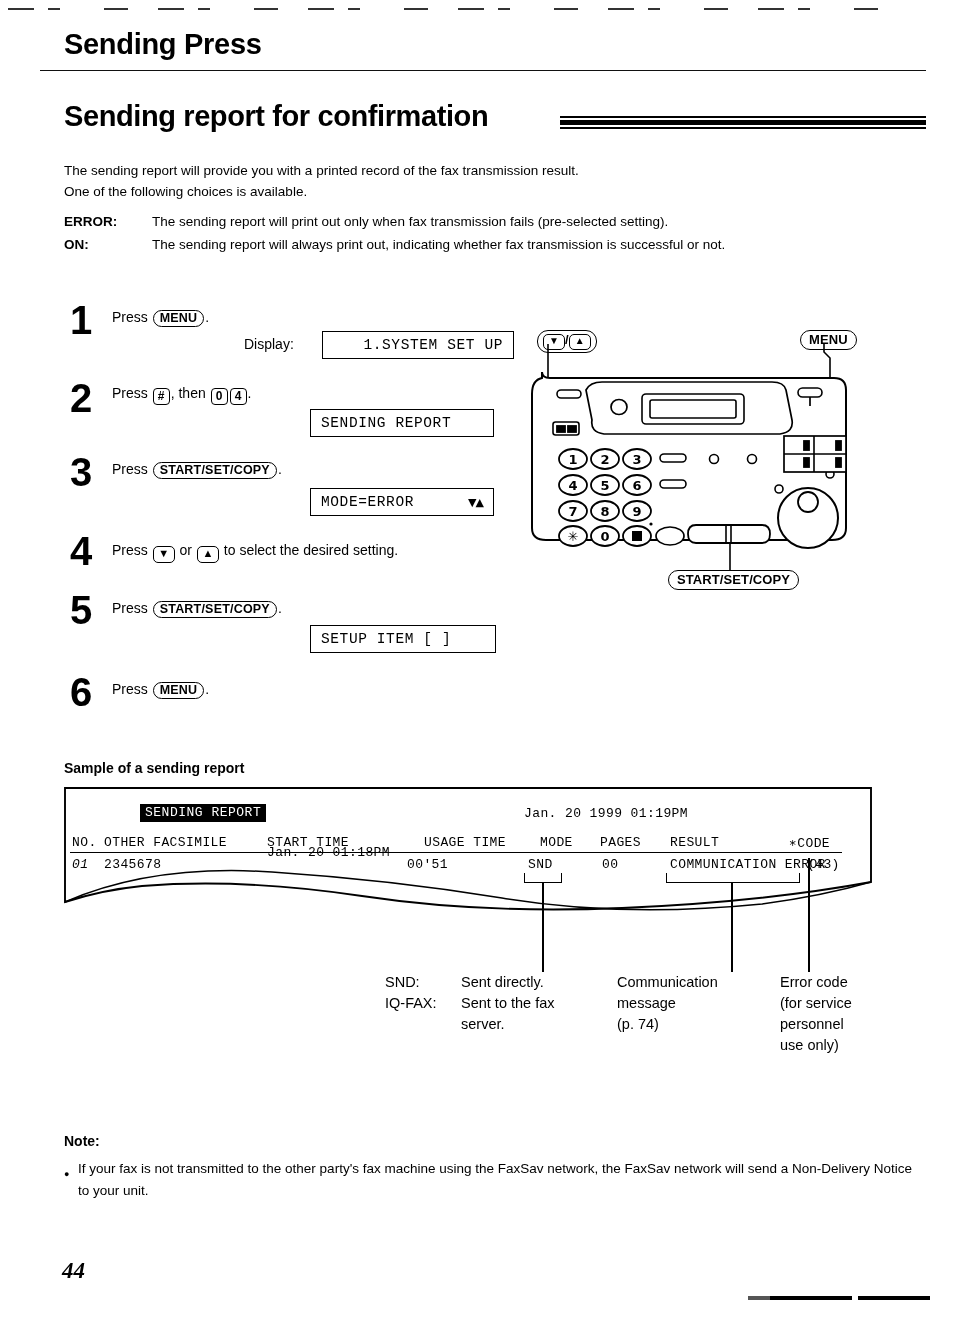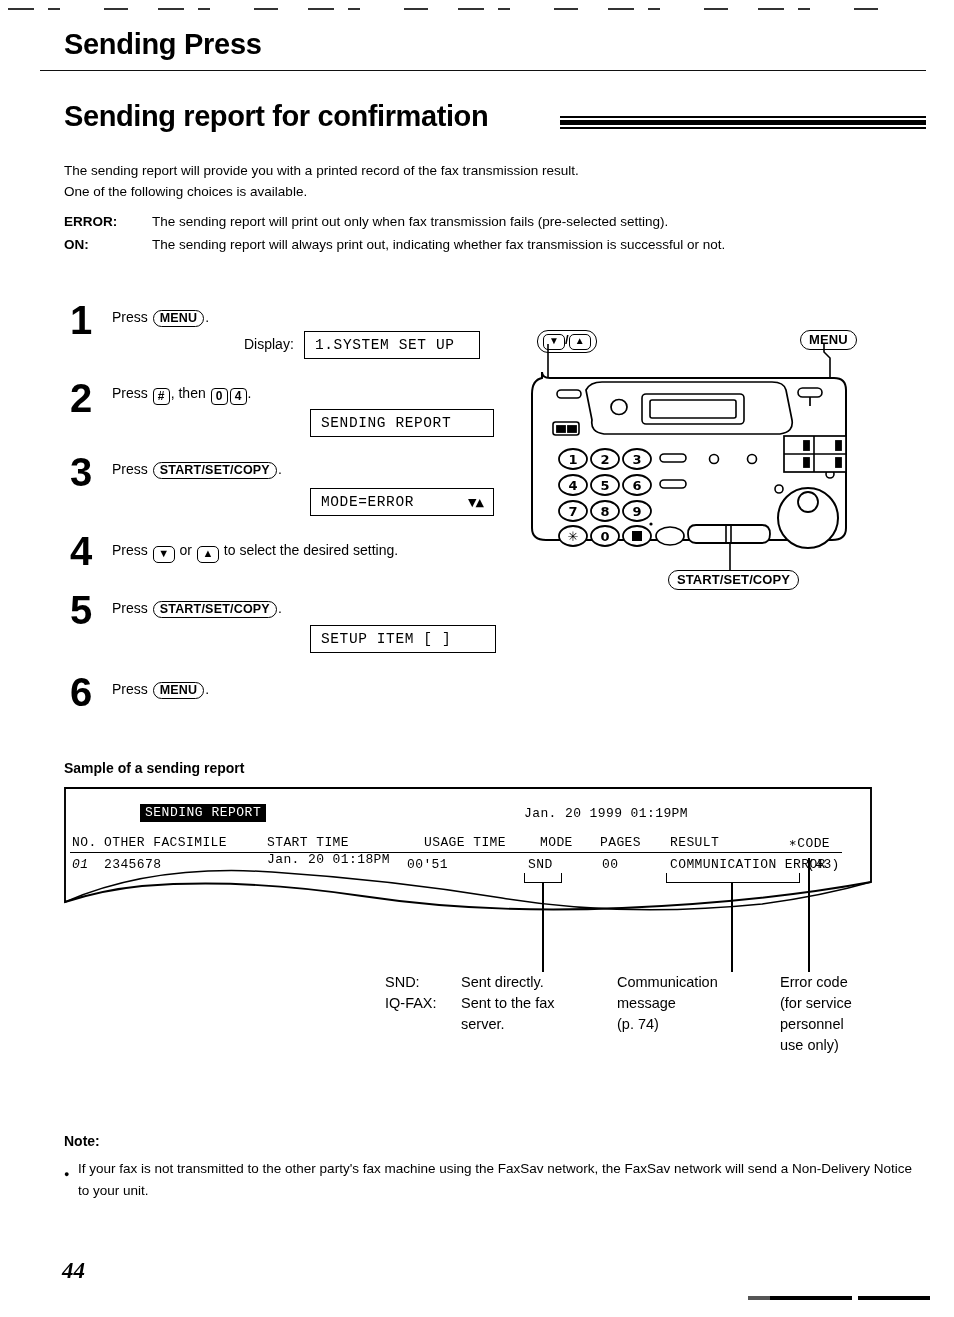--- a/index.html
+++ b/index.html
@@ -122,21 +122,21 @@
       <span class="v">The sending report will always print out, indicating whether fax transmission is successful or not.</span>
     </div>
   </div>
 
   <div class="step-num" style="left:70px;top:300px;">1</div>
   <div class="step-txt" style="left:112px;top:307px;">
     <span>Press</span>
     <span class="keycap">MENU</span><span>.</span>
   </div>
   <div class="dlabel" style="left:228px;top:336px;margin-left:16px;">Display:</div>
-  <div class="lcd" style="left:304px;top:331px;width:176px;height:28px;">
+  <div class="lcd" style="left:322px;top:331px;width:192px;height:28px;justify-content:flex-end;">
     <span>1.SYSTEM SET UP</span>
   </div>
 
   <div class="step-num" style="left:70px;top:378px;">2</div>
   <div class="step-txt" style="left:112px;top:383px;">
     <span>Press</span>
     <span class="keysq">#</span><span>, then</span>
     <span class="keysq">0</span><span class="keysq">4</span><span>.</span>
   </div>
   <div class="lcd" style="left:310px;top:409px;width:184px;height:28px;">
@@ -282,21 +282,21 @@
     <div class="rpt-mono" style="left:205px;top:49px;">START TIME</div>
     <div class="rpt-mono" style="left:362px;top:49px;">USAGE TIME</div>
     <div class="rpt-mono" style="left:466px;top:49px;margin-left:12px;">MODE</div>
     <div class="rpt-mono" style="left:538px;top:49px;">PAGES</div>
     <div class="rpt-mono" style="left:608px;top:49px;">RESULT</div>
     <div class="rpt-mono" style="left:727px;top:49px;">∗CODE</div>
     <div class="hdr-underline" style="left:8px;top:66px;width:772px;"></div>
 
     <div class="rpt-mono" style="left:10px;top:71px;font-style:italic;">01</div>
     <div class="rpt-mono" style="left:42px;top:71px;">2345678</div>
-    <div class="rpt-mono" style="left:205px;top:66px;">Jan. 20 01:18PM</div>
+    <div class="rpt-mono" style="left:205px;top:59px;">Jan. 20 01:18PM</div>
     <div class="rpt-mono" style="left:345px;top:71px;">00'51</div>
     <div class="rpt-mono" style="left:466px;top:71px;">SND</div>
     <div class="rpt-mono" style="left:540px;top:71px;">00</div>
     <div class="rpt-mono" style="left:608px;top:71px;">COMMUNICATION ERROR</div>
     <div class="rpt-mono" style="left:745px;top:71px;">(43)</div>
 
     <div class="bracket" style="left:462px;top:87px;width:36px;"></div>
     <div class="bracket" style="left:604px;top:87px;width:132px;"></div>
   </div>
 

